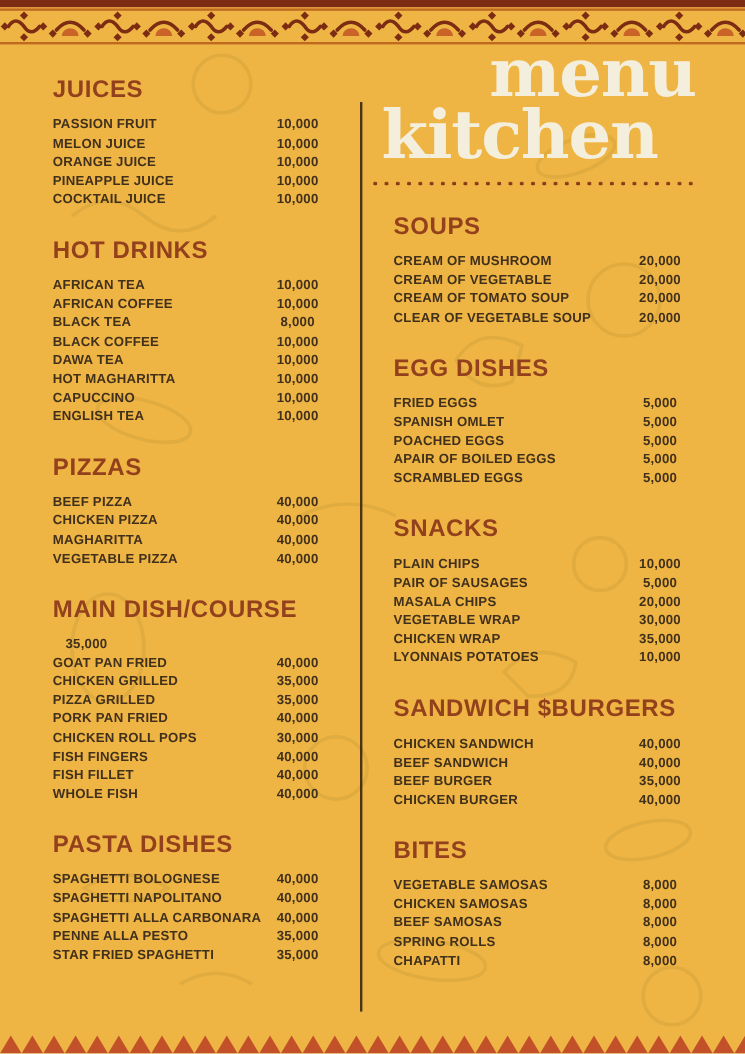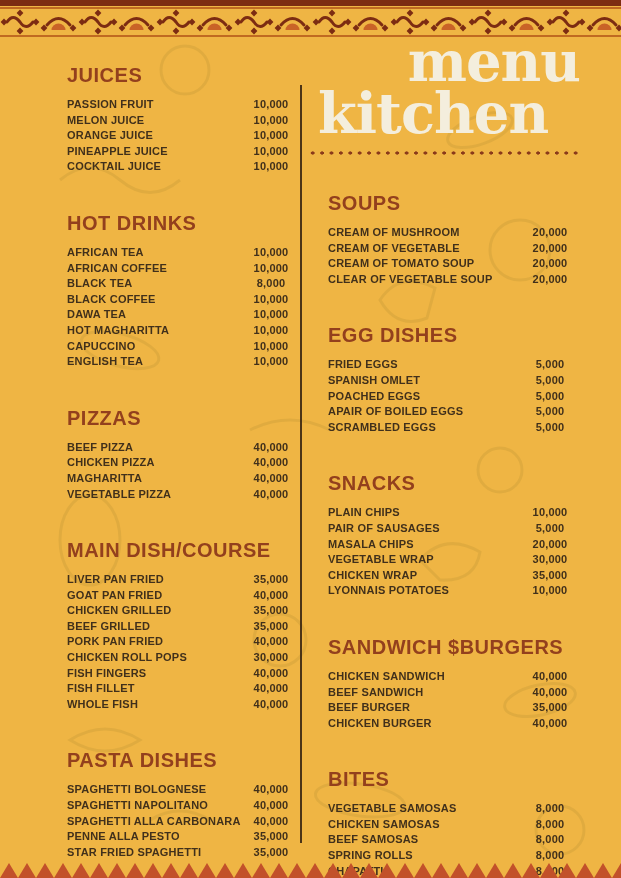--- a/index.html
+++ b/index.html
@@ -30,41 +30,41 @@
     display:flex;justify-content:space-between;z-index:2;
   }
   .tri{
     width:0;height:0;
     border-left:9px solid transparent;
     border-right:9px solid transparent;
     border-bottom:15px solid #c2512a;
   }
   
   .content{position:absolute;inset:0;z-index:1;display:flex;}
-  .col-left{width:301px;box-sizing:border-box;padding:63px 0 0 67px;}
+  .col-left{width:301px;box-sizing:border-box;padding:63px 0 0 44px;}
   .col-right{flex:1;box-sizing:border-box;padding:35px 33px 0 27px;}
   .divider{
     position:absolute;left:300px;top:85px;height:758px;width:2px;
     background:#2f1d0e;opacity:.85;
   }
   
   .title-block{width:262px;margin-left:-10px;}
   .title-line{
     font-family:"DejaVu Serif",serif;font-weight:bold;
     font-size:56px;line-height:52px;color:#f4eedd;
     letter-spacing:-1px;
   }
   .title-line.l2{text-align:right;}
   .dotted-sep{
     width:272px;height:4px;margin:12px 0 0 -10px;
     background:radial-gradient(circle,#8a3a1a 1.5px,rgba(0,0,0,0) 1.7px);
     background-size:9.4px 4px;background-repeat:repeat-x;
   }
   
-  .menu-section{margin-top:36px;}
+  .menu-section{margin-top:22px;}
   .col-left .menu-section:first-child{margin-top:0;}
   .section-title{
     font-size:20px;line-height:24px;font-weight:bold;
     color:#93401d;letter-spacing:.5px;margin:0 0 10px 0;
   }
   .section-items{margin:0;padding:0;list-style:none;}
   .menu-row{
     display:flex;line-height:15.6px;
     font-size:11px;font-weight:bold;color:#41301b;
     letter-spacing:.2px;
@@ -278,36 +278,35 @@
     <span class="item-name">VEGETABLE PIZZA</span>
     <span class="item-price">40,000</span>
   </li>
 </ul>
   </section>
 
   <section class="menu-section">
     <h2 class="section-title">MAIN DISH/COURSE</h2>
     <ul class="section-items">
   <li class="menu-row">
-    <span class="item-name">LIVER PAN FRIED</span>
     <span class="item-price">35,000</span>
   </li>
 
   <li class="menu-row">
     <span class="item-name">GOAT PAN FRIED</span>
     <span class="item-price">40,000</span>
   </li>
 
   <li class="menu-row">
     <span class="item-name">CHICKEN GRILLED</span>
     <span class="item-price">35,000</span>
   </li>
 
   <li class="menu-row">
-    <span class="item-name">BEEF GRILLED</span>
+    <span class="item-name">PIZZA GRILLED</span>
     <span class="item-price">35,000</span>
   </li>
 
   <li class="menu-row">
     <span class="item-name">PORK PAN FRIED</span>
     <span class="item-price">40,000</span>
   </li>
 
   <li class="menu-row">
     <span class="item-name">CHICKEN ROLL POPS</span>

